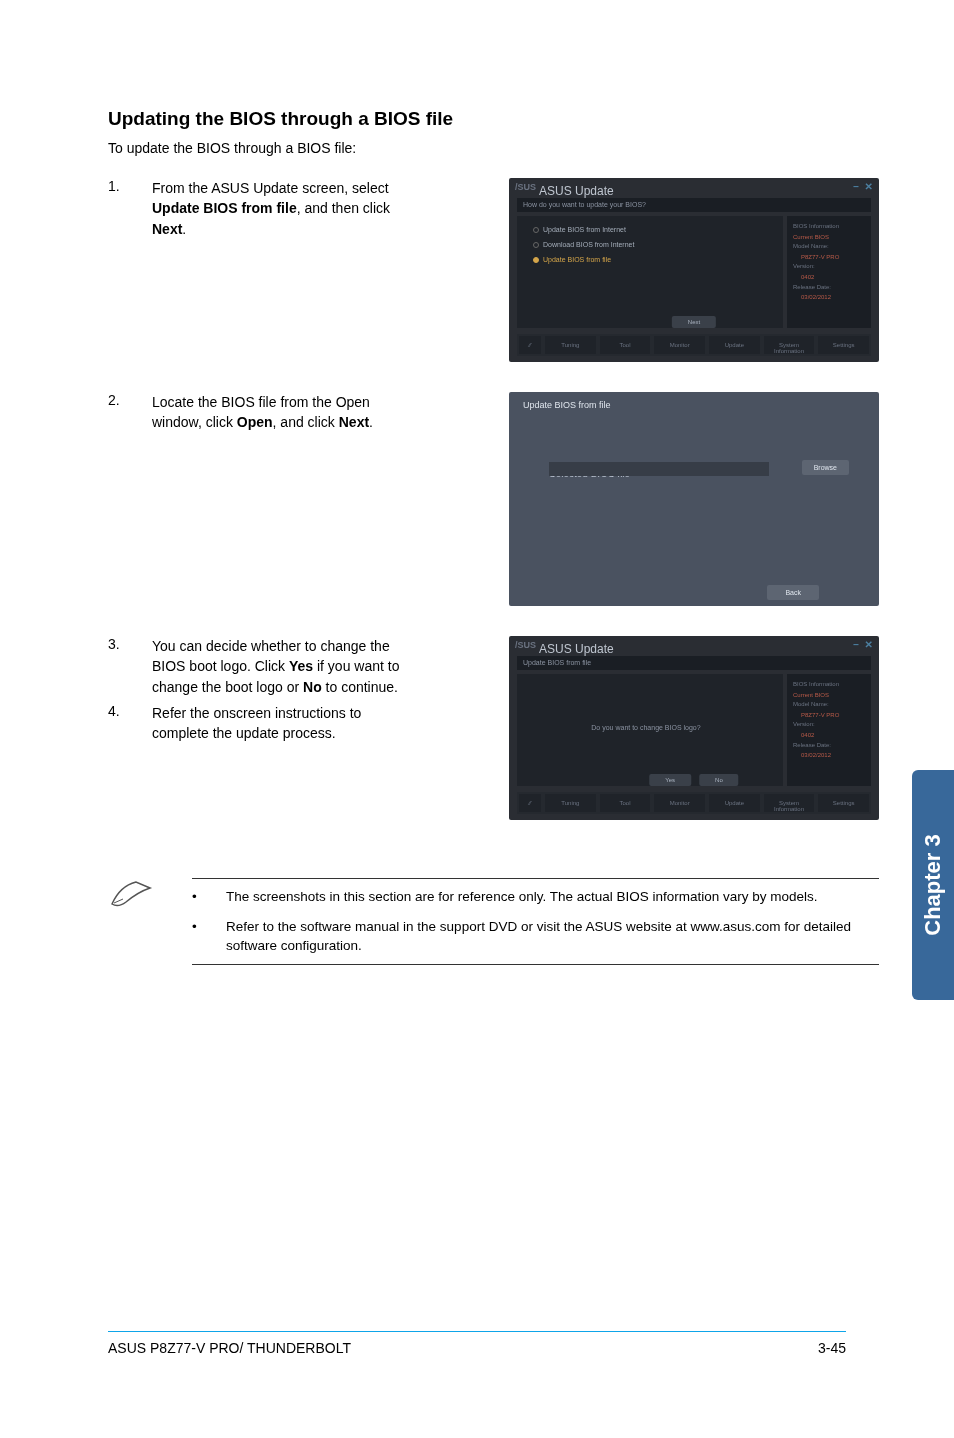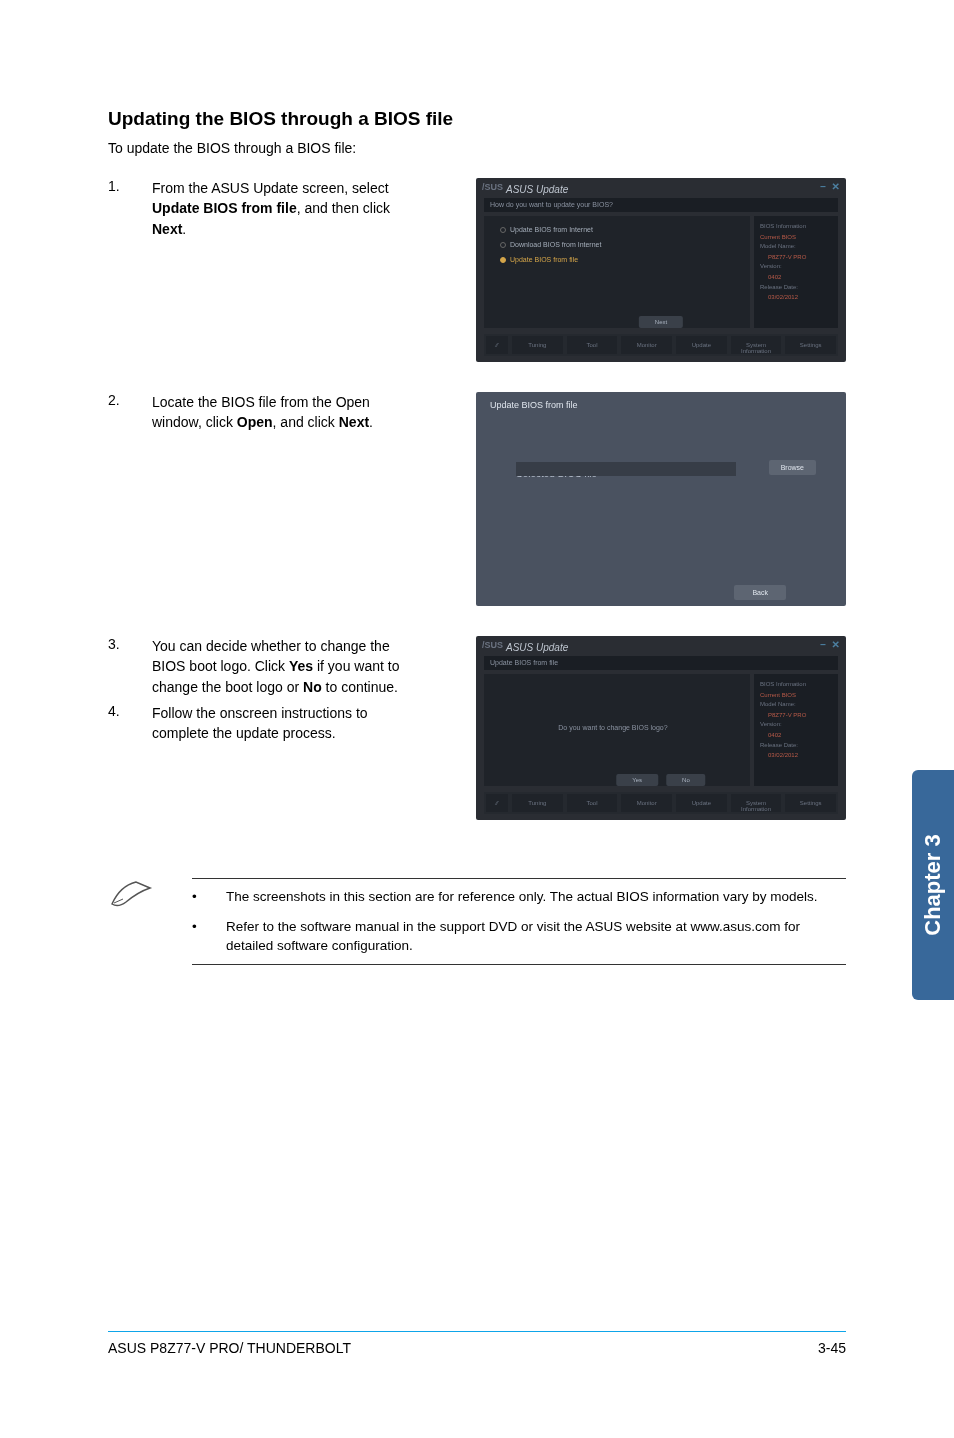--- a/index.html
+++ b/index.html
@@ -5,21 +5,21 @@
     * { margin: 0; padding: 0; box-sizing: border-box; }
     body {
       width: 954px;
       height: 1438px;
       background: #fff;
       font-family: Arial, Helvetica, sans-serif;
       position: relative;
       color: #000;
     }
     .page-content {
-      padding: 108px 108px 0 108px;
+      padding: 108px 75px 0 108px;
     }
     .section-heading {
       font-size: 19px;
       font-weight: bold;
       margin-bottom: 10px;
     }
     .intro-text {
       font-size: 14px;
       margin-bottom: 22px;
     }
@@ -49,22 +49,21 @@
       background: #2a2d33;
       border-radius: 2px;
       position: relative;
       overflow: hidden;
       margin-left: auto;
     }
     .shot-title {
       position: absolute;
       top: 6px; left: 30px;
       color: #bfc6d0;
-      font-size: 10px;
-      font-style: italic;
+      font-size: 12px;
     }
     .shot-asus {
       position: absolute;
       top: 4px; left: 6px;
       color: #6a7280;
       font-size: 9px;
       font-weight: bold;
     }
     .shot-close {
       position: absolute;
@@ -326,21 +325,21 @@
   <div class="step-block-34">
     <div class="steps-left">
       <div class="step-row">
         <div class="step-num">3.</div>
         <div class="step-text">
           <span>You can decide whether to change the BIOS boot logo. Click </span><b>Yes</b><span> if you want to change the boot logo or </span><b>No</b><span> to continue.</span>
         </div>
       </div>
       <div class="step-row">
         <div class="step-num">4.</div>
-        <div class="step-text">Follow the onscreen instructions to complete the update process.</div>
+        <div class="step-text">Refer the onscreen instructions to complete the update process.</div>
       </div>
     </div>
     <div class="step-img">
       <div class="shot">
         <div class="shot-asus">/SUS</div>
         <div class="shot-title">ASUS Update</div>
         <div class="shot-close">−&nbsp;&nbsp;✕</div>
         <div class="shot-header">Update BIOS from file</div>
         <div class="shot-body"></div>
         <div class="shot-center-q">Do you want to change BIOS logo?</div>

